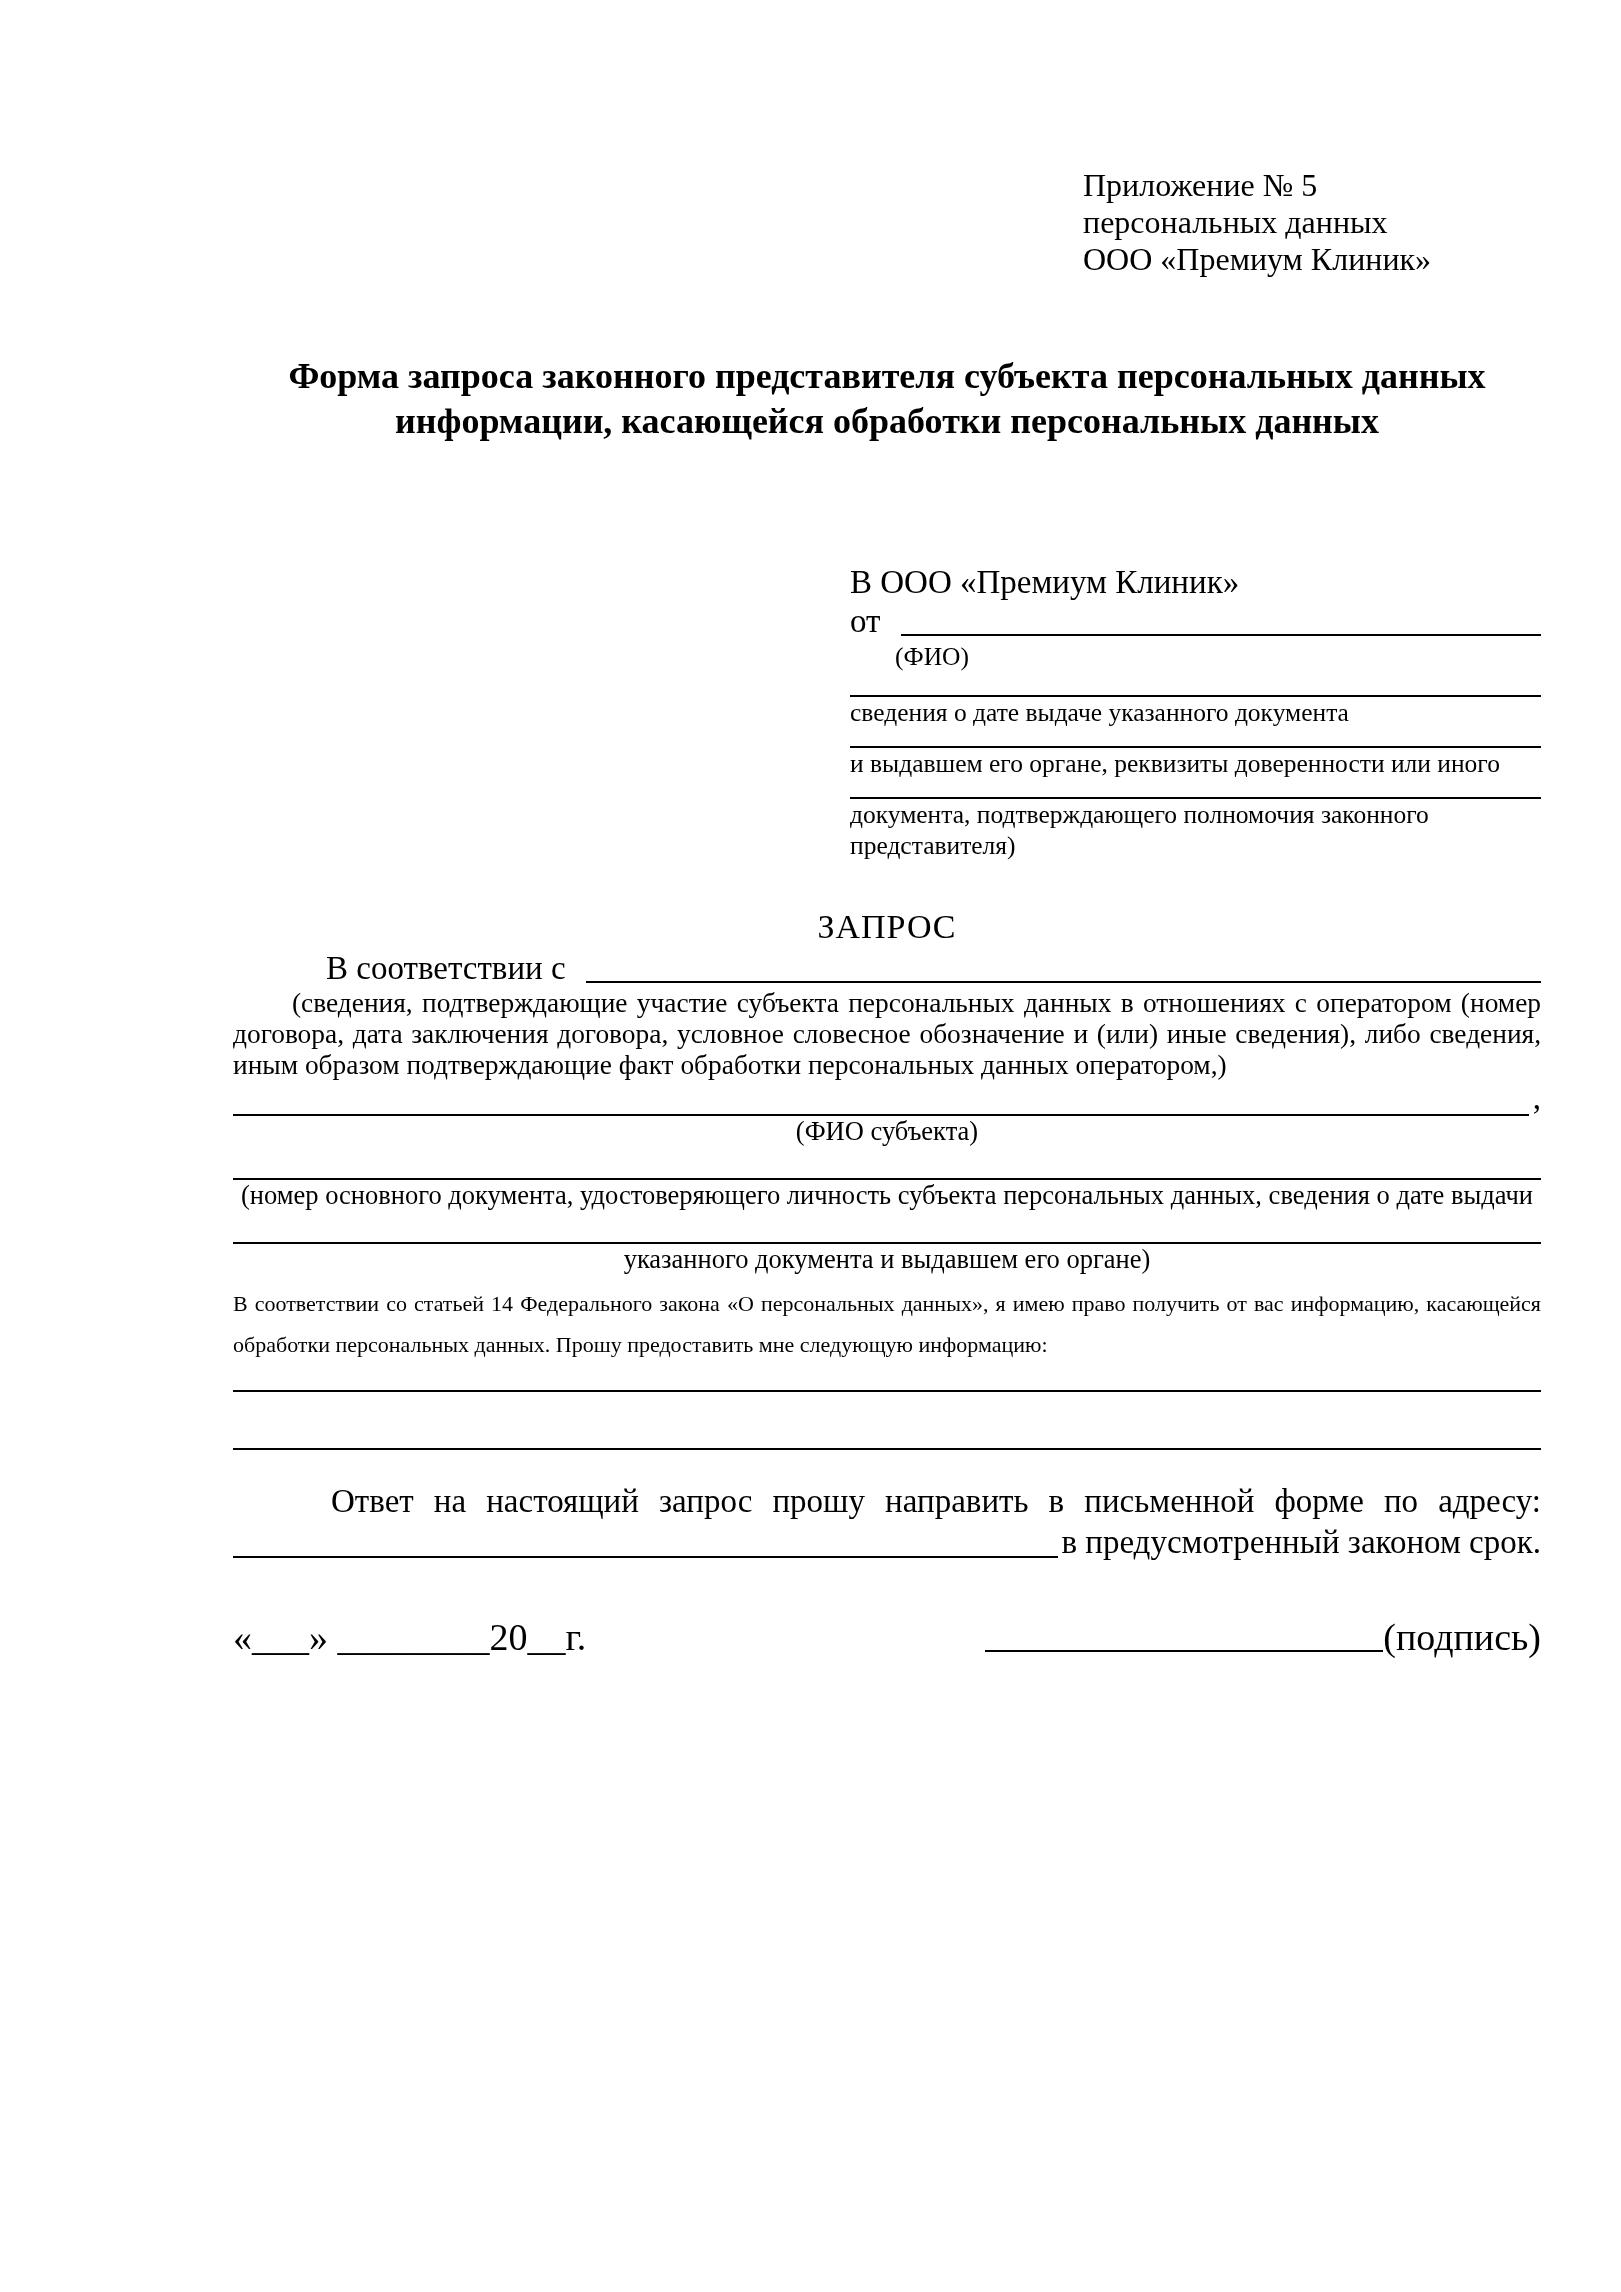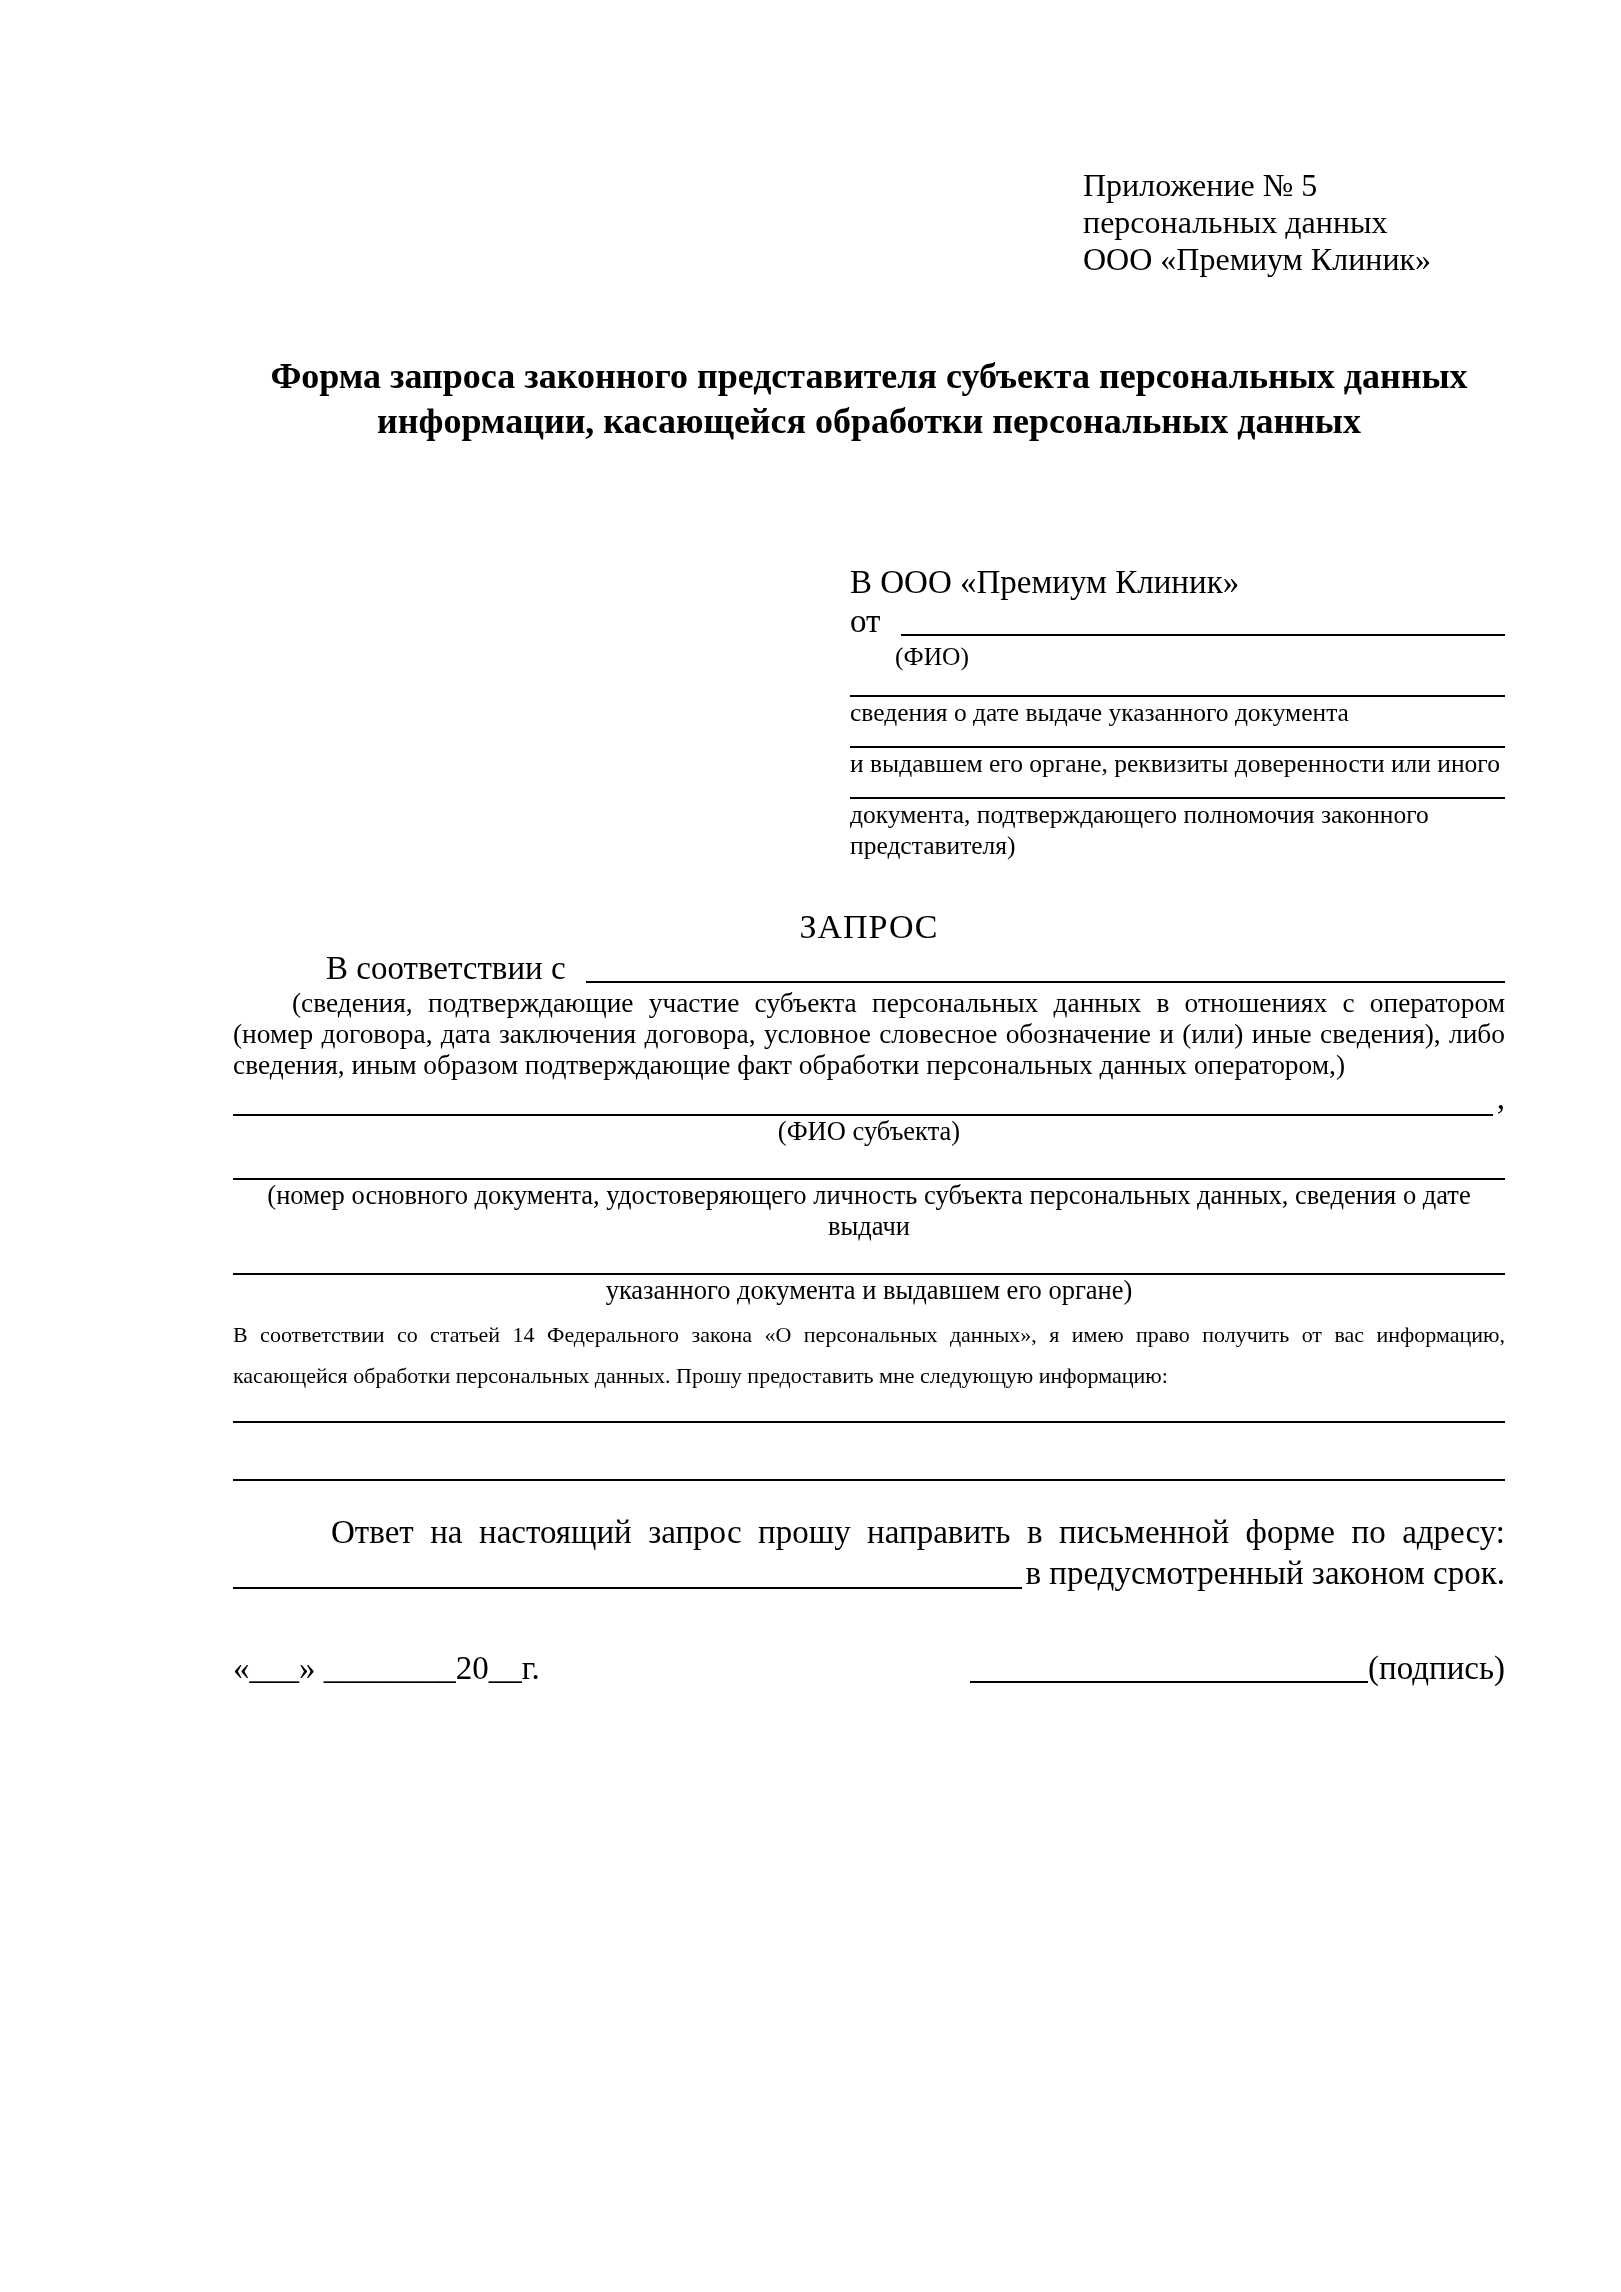--- a/index.html
+++ b/index.html
@@ -9,21 +9,21 @@
   }
   .page {
     position: relative;
     width: 1621px;
     height: 2293px;
     margin: 0 auto;
     background: #ffffff;
     color: #000000;
     font-family: "Liberation Serif", "DejaVu Serif", serif;
     box-sizing: border-box;
-    padding: 167px 116px 0 233px;
+    padding: 167px 80px 0 233px;
     overflow: hidden;
   }
 
   
   .appendix {
     margin-left: 850px;
     font-size: 32px;
     line-height: 37px;
     text-align: left;
   }
@@ -150,21 +150,21 @@
     margin-bottom: 5.9px;
     margin-right: 3.9px;
   }
 
   
   .footer-row {
     margin-top: 54px;
     display: flex;
     justify-content: space-between;
     align-items: flex-end;
-    font-size: 33px;
+    font-size: 38px;
     line-height: 41px;
   }
   .sig-group { display: flex; align-items: flex-end; }
   .sig-blank {
     width: 398px;
     border-bottom: 2.9px solid #000;
     margin-bottom: 6.9px;
   }
 </style>
 </head>

